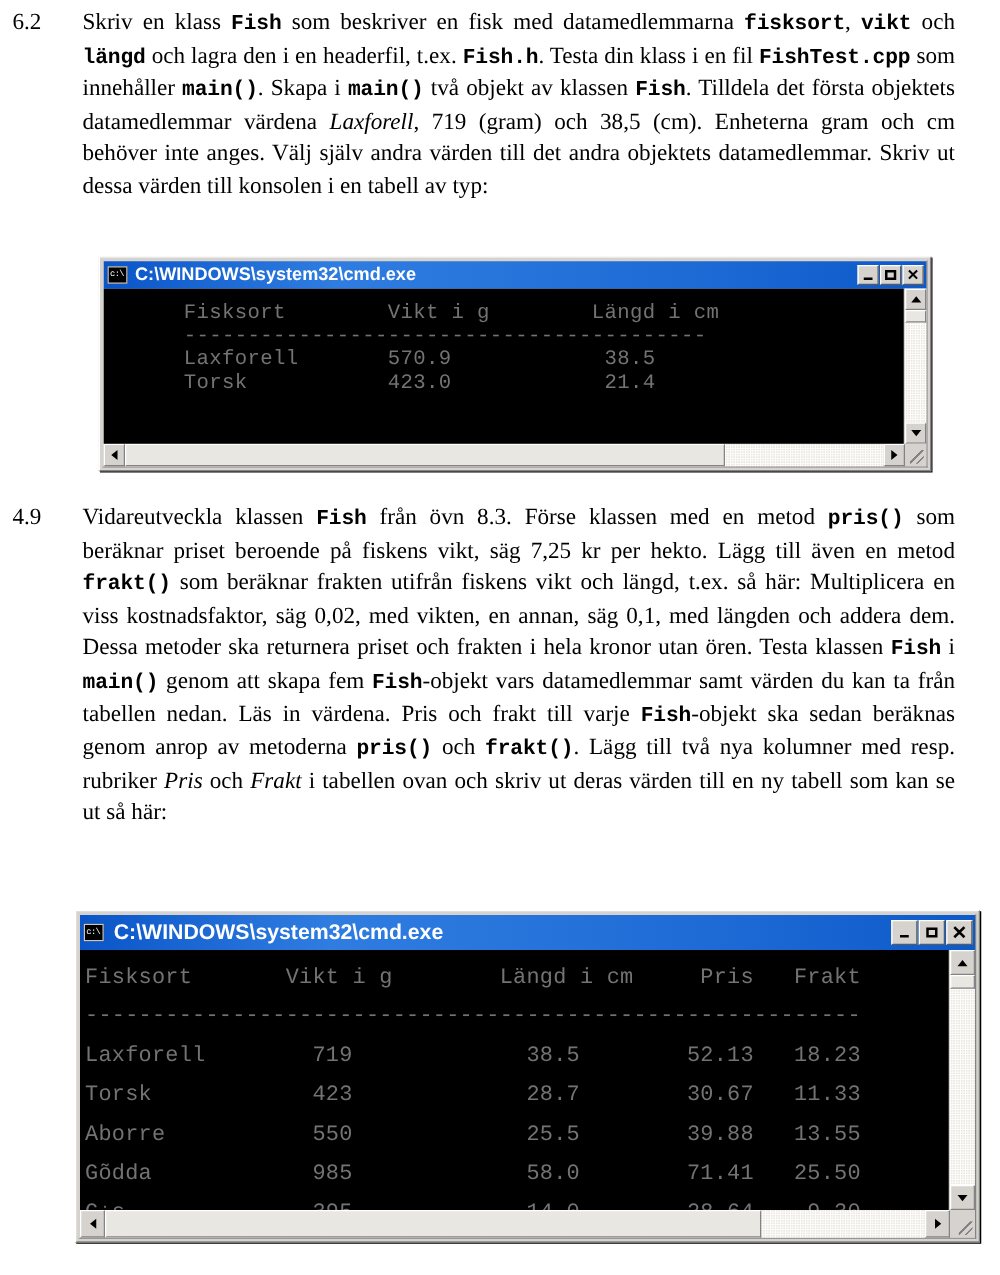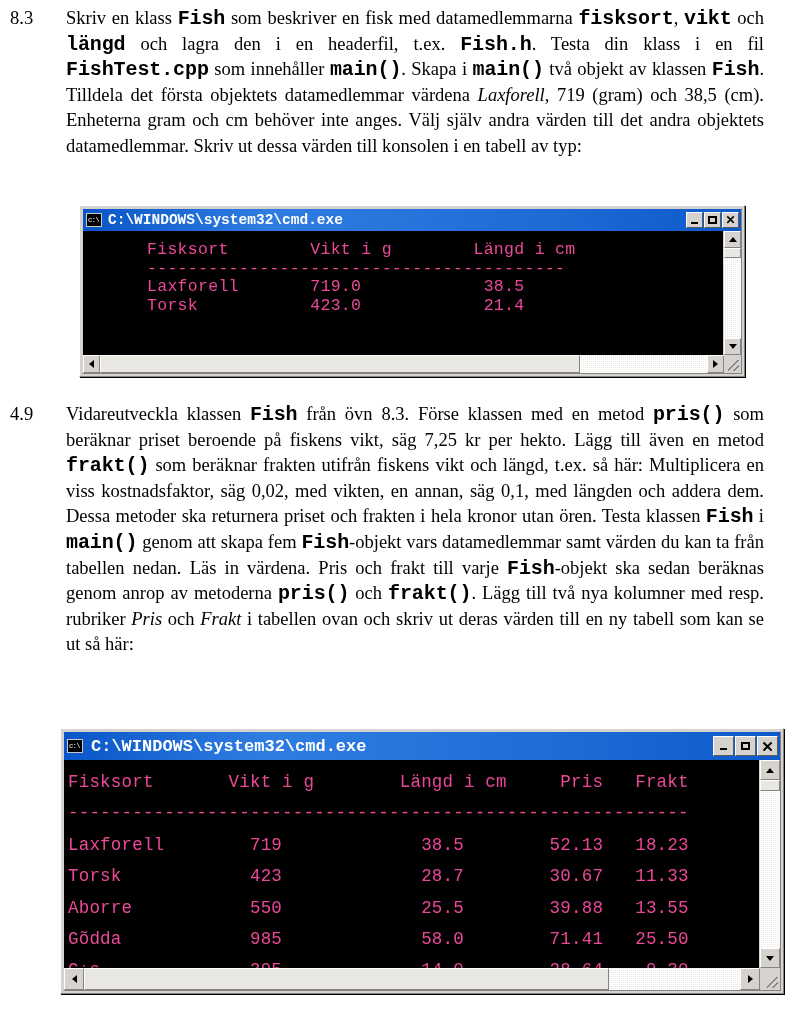--- a/index.html
+++ b/index.html
@@ -34,21 +34,21 @@
     width: 698px;
     flex: 0 0 698px;
     font-size: 18.5px;
     line-height: 25.6px;
     text-align: justify;
     text-justify: inter-word;
     hyphens: manual;
   }
   .ex-body .mono {
     font-family: "Liberation Mono", monospace;
-    font-size: 20px;
+    font-size: 17px;
     font-weight: bold;
     letter-spacing: -0.1px;
   }
   .ex-body .ital {
     font-style: italic;
   }
 
   #exercise-8-3 { left: 0px; top: 6px; }
   #exercise-8-4 { left: 0px; top: 402px; }
 
@@ -95,21 +95,21 @@
     line-height: 12px;
     text-align: left;
     padding-left: 1px;
     letter-spacing: -0.5px;
     flex: 0 0 auto;
     overflow: hidden;
     white-space: nowrap;
   }
   .title-text {
     color: #ffffff;
-    font-family: Liberation Mono, monospace;
+    font-family: Liberation Sans, sans-serif;
     font-weight: bold;
     margin-left: 6px;
     flex: 1 1 auto;
     white-space: nowrap;
     overflow: hidden;
   }
   .title-buttons {
     display: flex;
     flex: 0 0 auto;
     gap: 1px;
@@ -150,21 +150,21 @@
 
   
   .console-body-row {
     display: flex;
     flex: 1 1 auto;
     min-height: 0;
   }
   .console-screen {
     background: #000000;
     flex: 1 1 auto;
-    color: #ec4899;
+    color: #737373;
     font-family: "Liberation Mono", monospace;
     overflow: hidden;
     position: relative;
     white-space: pre;
   }
   .console-screen .crow {
     white-space: pre;
   }
 
   
@@ -280,21 +280,21 @@
   #cmd-window-2 .console-screen .crow { padding-left: 4px; }
   #cmd-window-2 .vscroll { flex: 0 0 20px; }
   #cmd-window-2 .sb-btn { flex: 0 0 20px; }
   #cmd-window-2 .hscroll-row { flex: 0 0 22px; }
   #cmd-window-2 .grip { flex: 0 0 20px; }
 </style>
 </head>
 <body>
 
 <div class="exercise" id="exercise-8-3">
-  <div class="ex-num">8.3</div>
+  <div class="ex-num">6.2</div>
   <div class="ex-body"><span>Skriv en klass </span><span class="mono">Fish</span><span> som beskriver en fisk med datamedlemmarna </span><span class="mono">fisk­sort</span><span>, </span><span class="mono">vikt</span><span> och </span><span class="mono">längd</span><span> och lagra den i en headerfil, t.ex. </span><span class="mono">Fish.h</span><span>. Testa din klass i en fil </span><span class="mono">FishTest.cpp</span><span> som innehåller </span><span class="mono">main()</span><span>. Skapa i </span><span class="mono">main()</span><span> två objekt av klassen </span><span class="mono">Fish</span><span>. Tilldela det första objektets datamedlemmar värde­na </span><span class="ital">Laxforell</span><span>, 719 (gram) och 38,5 (cm). Enheterna gram och cm behöver inte anges. Välj själv andra värden till det andra objektets datamedlemmar. Skriv ut dessa värden till konsolen i en tabell av typ:</span></div>
 </div>
 
 <div class="console-window" id="cmd-window-1">
   <div class="inner-frame">
 
     <div class="titlebar">
       <div class="title-icon">c:\</div>
       <div class="title-text">C:\WINDOWS\system32\cmd.exe</div>
       <div class="title-buttons">
@@ -304,21 +304,21 @@
         <div class="tbtn">
             <span class="glyph-max"></span>
           </div>
         <div class="tbtn">
             <span class="glyph-close">✕</span>
           </div>
       </div>
     </div>
 
     <div class="console-body-row">
-      <div class="console-screen"><div class="crow">Fisksort        Vikt i g        Längd i cm</div><div class="crow">-----------------------------------------</div><div class="crow">Laxforell       719.0            38.5</div><div class="crow">Torsk           423.0            21.4</div></div>
+      <div class="console-screen"><div class="crow">Fisksort        Vikt i g        Längd i cm</div><div class="crow">-----------------------------------------</div><div class="crow">Laxforell       570.9            38.5</div><div class="crow">Torsk           423.0            21.4</div></div>
       <div class="vscroll">
         <div class="sb-btn">
             <span class="arrow arrow-up"></span>
           </div>
         <div class="vthumb-wrap">
           <div class="sb-thumb" style="height:10px;width:100%;"></div>
         </div>
         <div class="sb-btn">
             <span class="arrow arrow-down"></span>
           </div>

